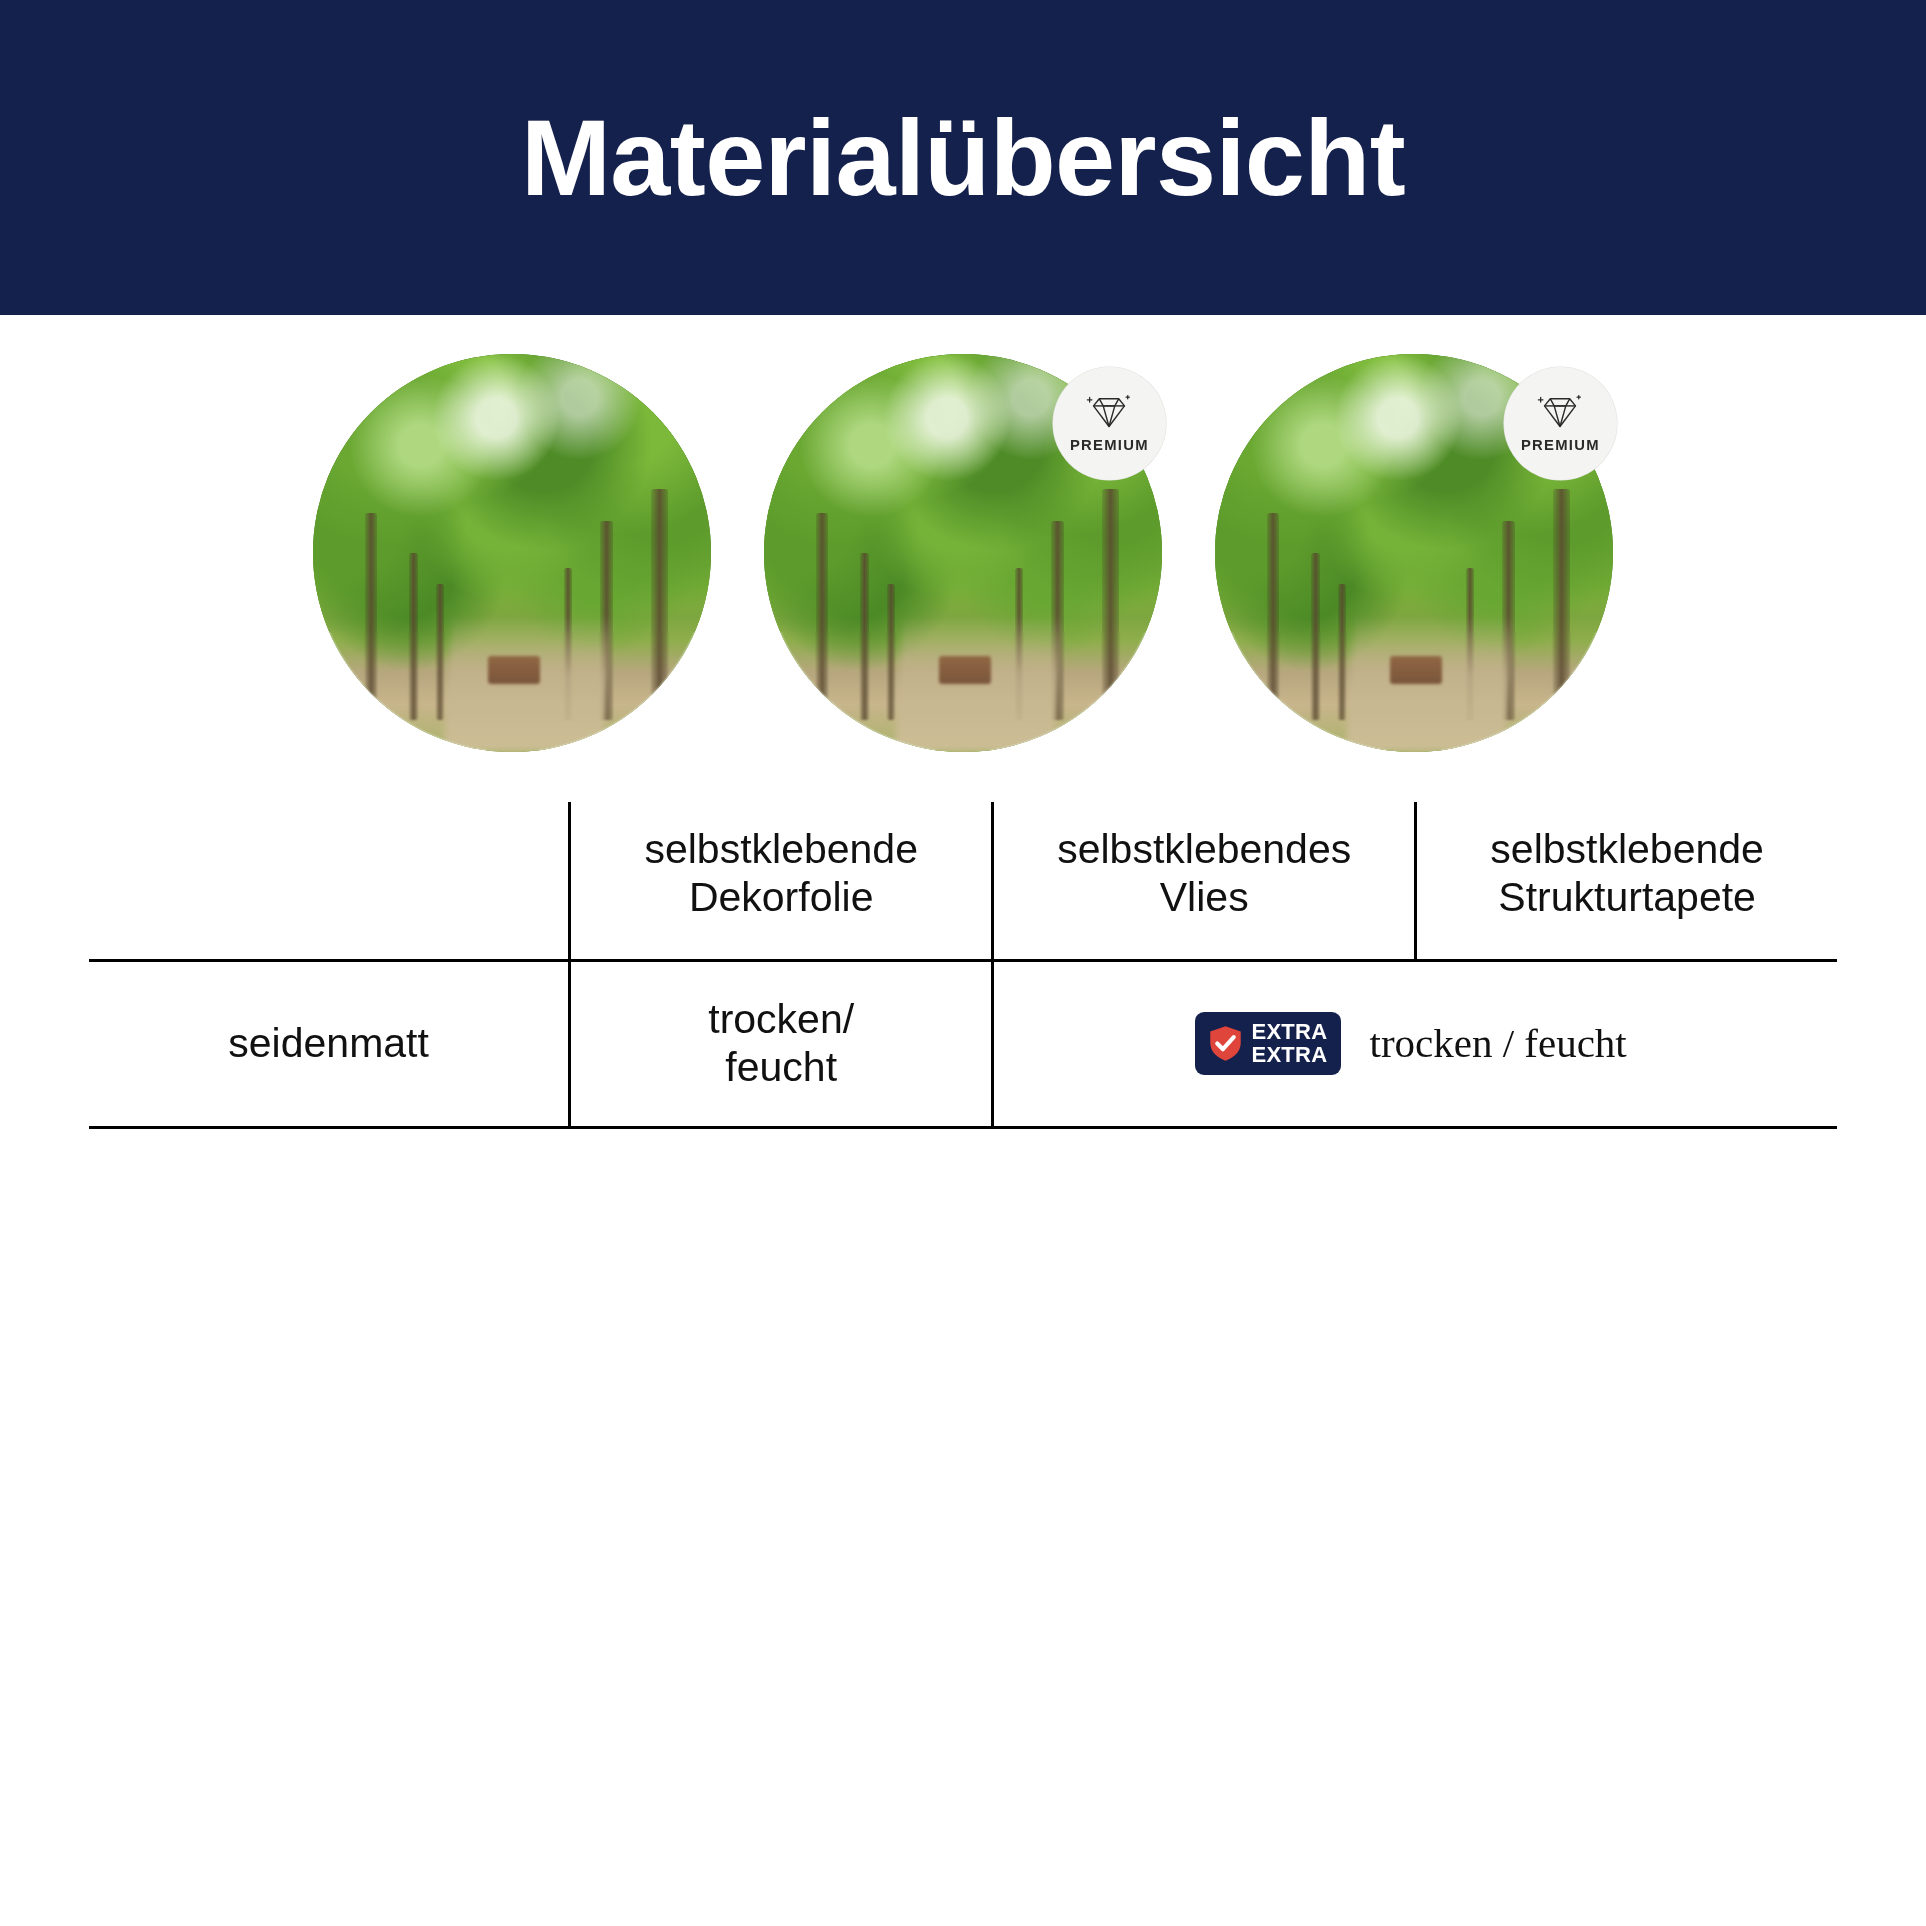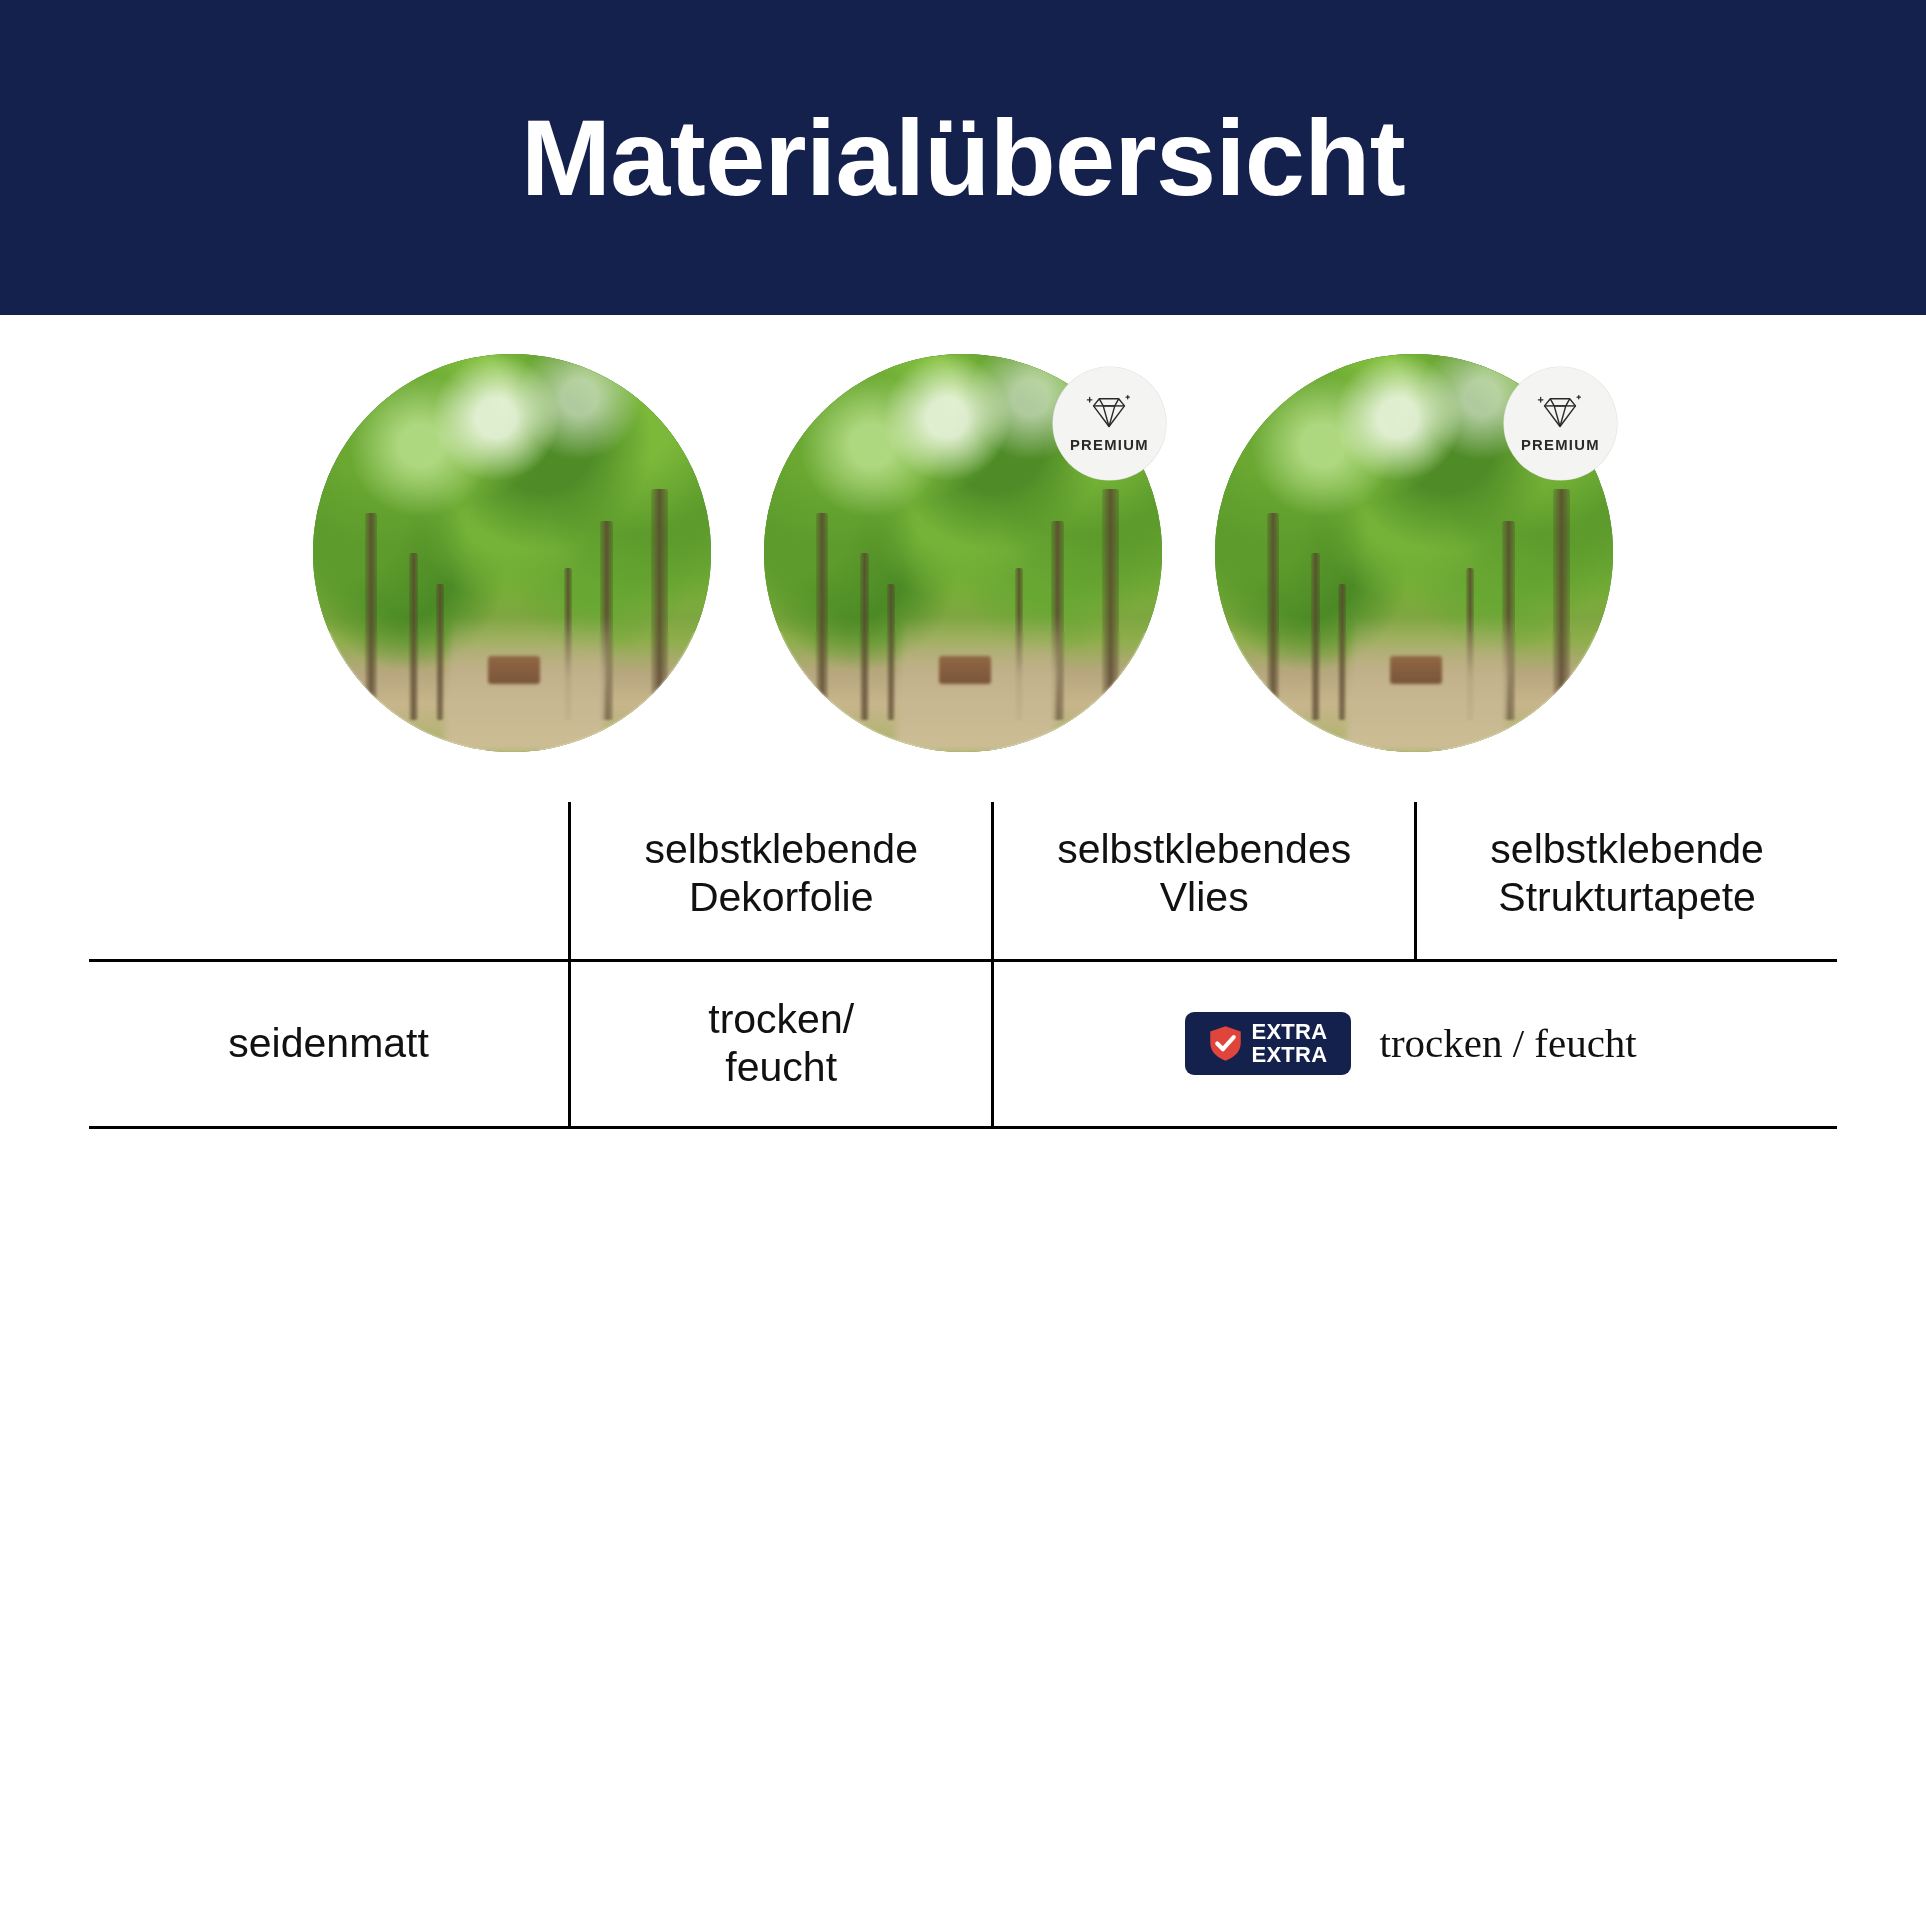--- a/index.html
+++ b/index.html
@@ -194,21 +194,21 @@
     justify-content: center;
     gap: 19px;
     white-space: nowrap;
   }
   .robust-badge {
     display: inline-flex;
     align-items: center;
     gap: 9px;
     background: #15214d;
     border-radius: 9px;
-    padding: 9px 24px;
+    padding: 9px 14px;
     transform: translateX(-9px);
   }
   .robust-badge .shield {
     width: 33px;
     height: 37px;
     flex: none;
   }
   .robust-badge .robust-lines {
     display: flex;
     flex-direction: column;

